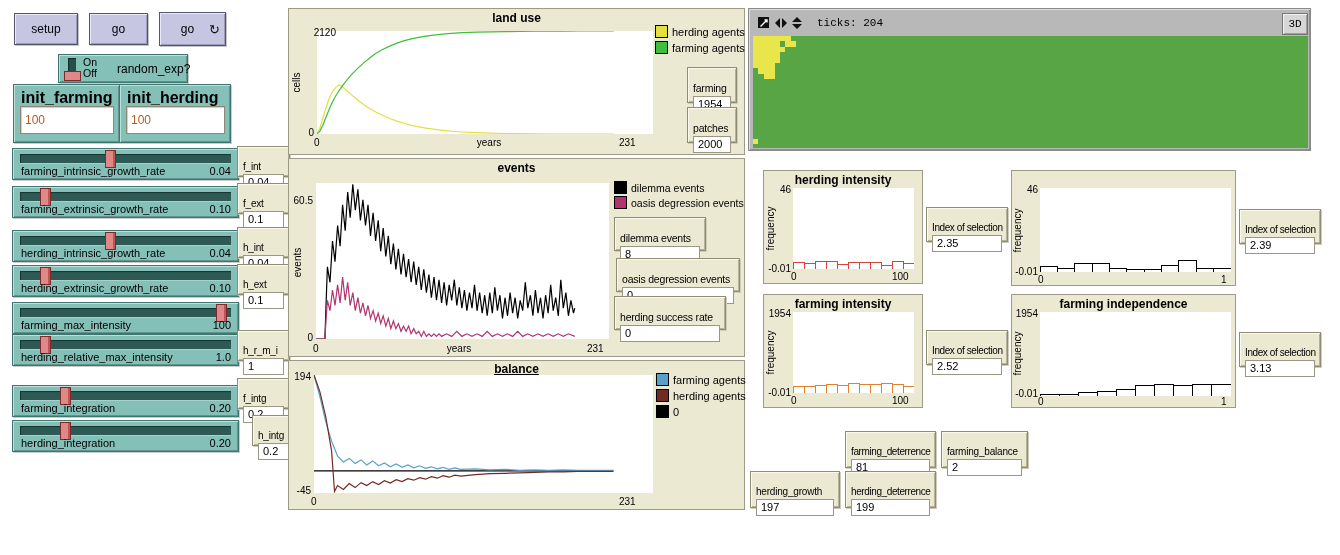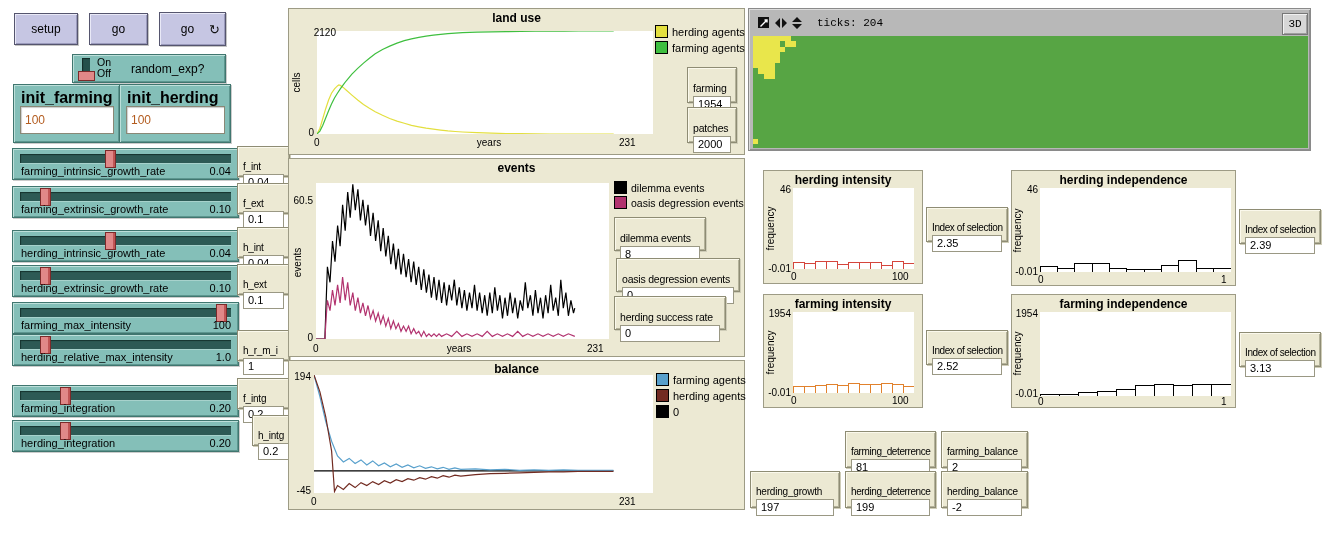--- a/index.html
+++ b/index.html
@@ -66,21 +66,21 @@
     <span>setup</span>
   </div>
   <div class="btn" style="left:89px;top:13px;width:57px;height:30px;">
     <span>go</span>
   </div>
   <div class="btn" style="left:159px;top:12px;width:65px;height:32px;">
     <span style="margin-right:10px;">go</span>
     <span class="forever">↻</span>
   </div>
 
-  <div class="switch teal" style="left:72px;top:54px;width:128px;height:27px;padding-left:24px;">
+  <div class="switch teal" style="left:58px;top:54px;width:128px;height:27px;">
     <div class="sw-track"></div>
     <div class="sw-handle"></div>
     <div class="sw-labels">
       <div>On</div>
       <div>Off</div>
     </div>
     <div class="sw-name">random_exp?</div>
   </div>
 
   <div class="inputbox teal" style="left:13px;top:84px;width:105px;height:57px;">
@@ -252,21 +252,21 @@
       <div class="lab">oasis degression events</div>
       <div class="val">0</div>
     </div>
     <div class="mon" style="left:325px;top:137px;width:112px;height:34px;">
       <div class="lab">herding success rate</div>
       <div class="val">0</div>
     </div>
   </div>
 
   <div class="panel" style="left:288px;top:360px;width:457px;height:150px;">
-    <div class="ptitle" style="top:1px;">balance</div>
+    <div class="ptitle" style="top:1px;text-decoration:underline;">balance</div>
     <div class="parea" style="left:25px;top:14px;width:339px;height:118px;"><svg width="339" height="118" viewBox="0 0 339 118">
           <polyline points="0.0,95.8 299.4,95.8" fill="none" stroke="#000000" stroke-width="1.2"></polyline>
           <polyline points="0.0,0.0 5.9,21.7 11.7,46.4 17.6,66.2 23.5,81.0 29.4,86.9 35.2,83.4 41.1,88.4 47.0,84.9 52.8,89.9 58.7,85.9 64.6,90.8 70.4,87.9 76.3,91.8 82.2,88.9 88.1,92.3 93.9,89.9 99.8,92.8 105.7,90.8 111.5,93.3 117.4,91.8 123.3,93.8 129.1,92.3 135.0,94.3 140.9,92.8 146.8,94.3 161.4,93.8 176.1,94.8 190.8,94.3 205.5,95.3 220.1,94.8 234.8,95.3 249.5,94.8 264.2,95.3 278.8,95.3 299.4,95.3" fill="none" stroke="#58a0cc" stroke-width="1.2"></polyline>
           <polyline points="0.0,0.0 5.9,16.8 11.7,41.5 17.6,76.0 20.5,116.5 23.5,110.6 29.4,114.5 35.2,108.6 41.1,112.6 47.0,107.6 52.8,110.6 58.7,106.6 64.6,109.6 70.4,105.7 76.3,108.1 82.2,104.7 88.1,106.6 93.9,103.7 99.8,105.2 105.7,102.7 111.5,104.2 117.4,101.7 123.3,103.2 129.1,100.7 135.0,102.2 140.9,100.2 146.8,101.2 161.4,99.7 176.1,98.7 190.8,98.3 205.5,97.8 220.1,97.3 234.8,96.8 249.5,96.8 264.2,96.3 278.8,96.3 299.4,96.3" fill="none" stroke="#722b21" stroke-width="1.2"></polyline>
         </svg></div>
     <div class="tick r" style="left:0px;top:10px;width:22px;">194</div>
     <div class="tick r" style="left:0px;top:124px;width:22px;">-45</div>
     <div class="tick" style="left:22px;top:135px;">0</div>
     <div class="tick" style="left:330px;top:135px;">231</div>
     <div class="leg" style="left:367px;top:12px;">
@@ -360,21 +360,20 @@
     <div class="ylab" style="left:-20px;top:52px;width:52px;">frequency</div>
     <div class="tick" style="left:27px;top:100px;">0</div>
     <div class="tick" style="left:128px;top:100px;">100</div>
   </div>
   <div class="mon small" style="left:926px;top:207px;width:82px;height:35px;">
     <div class="lab" style="letter-spacing:-0.4px;">Index of selection</div>
     <div class="val">2.35</div>
   </div>
 
   <div class="panel" style="left:1011px;top:170px;width:225px;height:116px;">
-    <div class="ptitle" style="top:2px;">herding independence</div>
     <div class="parea" style="left:28px;top:17px;width:191px;height:84px;"><svg width="191" height="84" viewBox="0 0 191 84" shape-rendering="crispEdges">
           <rect x="0.0" y="78.5" width="17.4" height="5.5" fill="#fff" stroke="#000000" stroke-width="1"></rect>
           <rect x="17.4" y="80.3" width="17.4" height="3.7" fill="#fff" stroke="#000000" stroke-width="1"></rect>
           <rect x="34.7" y="75.8" width="17.4" height="8.2" fill="#fff" stroke="#000000" stroke-width="1"></rect>
           <rect x="52.1" y="75.8" width="17.4" height="8.2" fill="#fff" stroke="#000000" stroke-width="1"></rect>
           <rect x="69.5" y="80.3" width="17.4" height="3.7" fill="#fff" stroke="#000000" stroke-width="1"></rect>
           <rect x="86.8" y="81.2" width="17.4" height="2.8" fill="#fff" stroke="#000000" stroke-width="1"></rect>
           <rect x="104.2" y="81.2" width="17.4" height="2.8" fill="#fff" stroke="#000000" stroke-width="1"></rect>
           <rect x="121.5" y="77.6" width="17.4" height="6.4" fill="#fff" stroke="#000000" stroke-width="1"></rect>
           <rect x="138.9" y="72.1" width="17.4" height="11.9" fill="#fff" stroke="#000000" stroke-width="1"></rect>
@@ -452,18 +451,14 @@
     <div class="val">2</div>
   </div>
   <div class="mon small" style="left:750px;top:471px;width:90px;height:37px;">
     <div class="lab">herding_growth</div>
     <div class="val">197</div>
   </div>
   <div class="mon small" style="left:845px;top:471px;width:91px;height:37px;">
     <div class="lab" style="letter-spacing:-0.4px;">herding_deterrence</div>
     <div class="val">199</div>
   </div>
-  <div class="mon small" style="left:941px;top:471px;width:87px;height:37px;">
-    <div class="lab">herding_balance</div>
-    <div class="val">-2</div>
-  </div>
 
 </div>
 
 </body></html>

